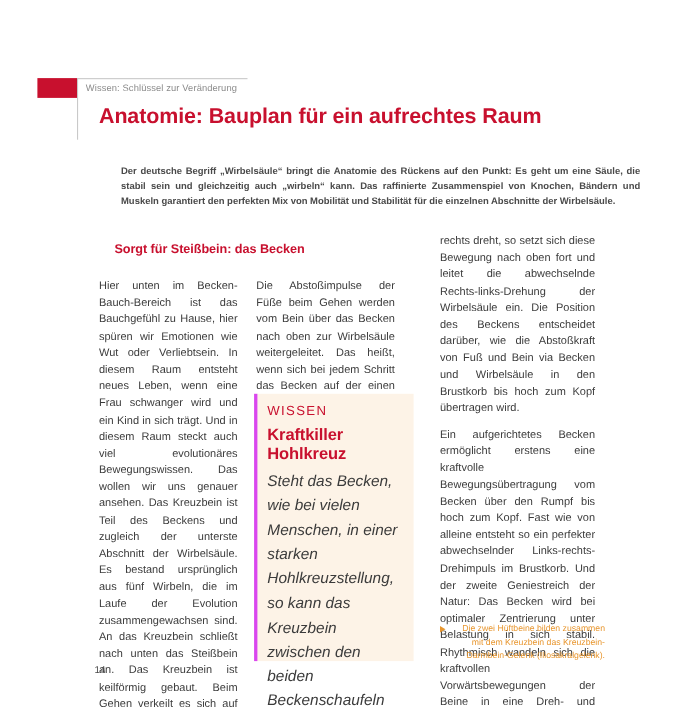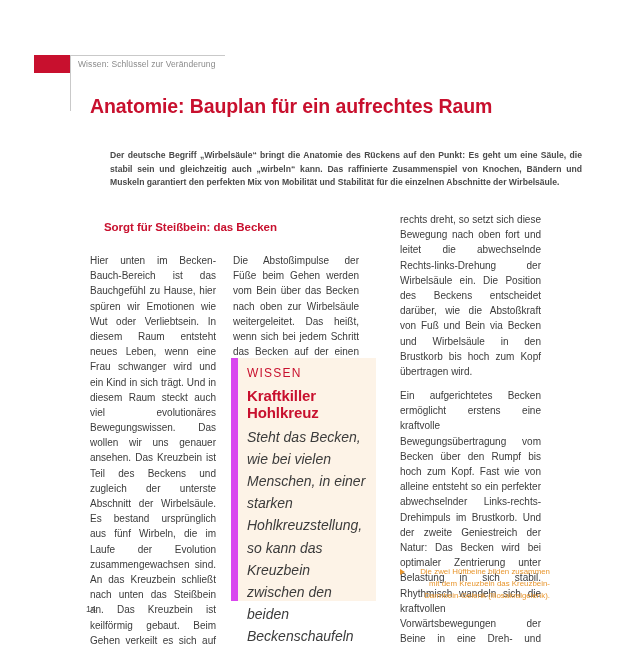--- a/index.html
+++ b/index.html
@@ -12,21 +12,21 @@
     background: #ffffff;
     font-family: "Liberation Sans", sans-serif;
     overflow: hidden;
     position: relative;
   }
 
   
   .header-zone {
     position: absolute;
     left: 0;
-    top: 24px;
+    top: 40px;
     width: 555px;
     height: 60px;
     text-align: right;
   }
   .header-red-block {
     position: absolute;
     left: 34px;
     top: 31px;
     width: 36px;
     height: 18px;
@@ -123,21 +123,21 @@
   }
 
   
   .wissen-box {
     position: absolute;
     left: 231px;
     top: 358px;
     width: 145px;
     height: 243px;
     background: #fdf3e7;
-    border-left: 7px solid #d946ef;
+    border-left: 3px solid #d946ef;
     box-sizing: border-box;
     padding: 8px 10px 8px 9px;
   }
   .wissen-label {
     font-size: 12px;
     color: #c8102e;
     letter-spacing: 1.2px;
     font-weight: normal;
     margin-bottom: 7px;
   }

